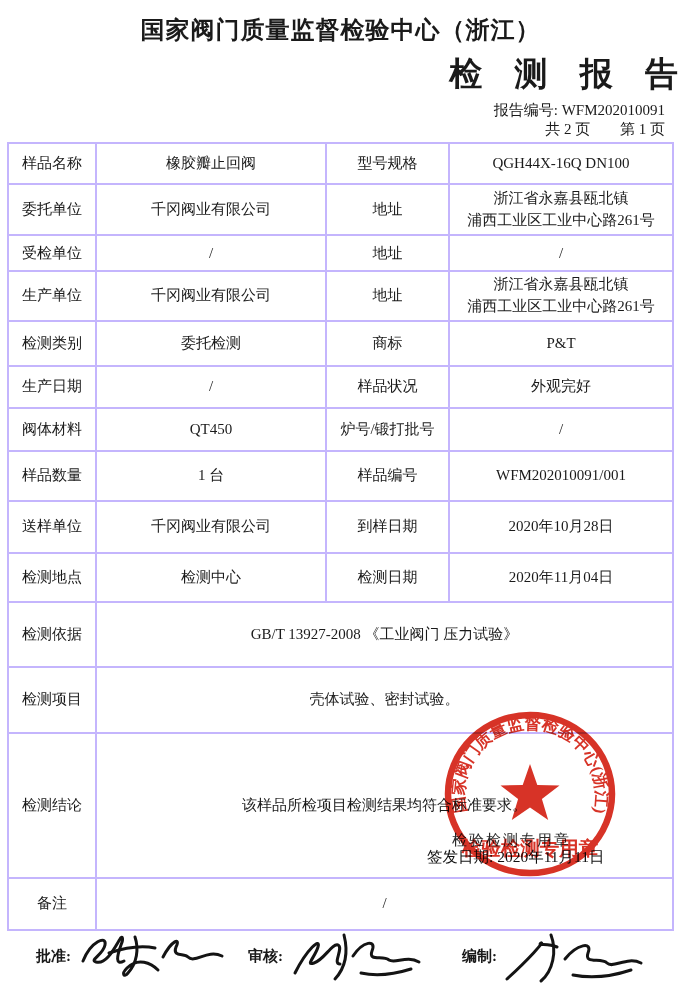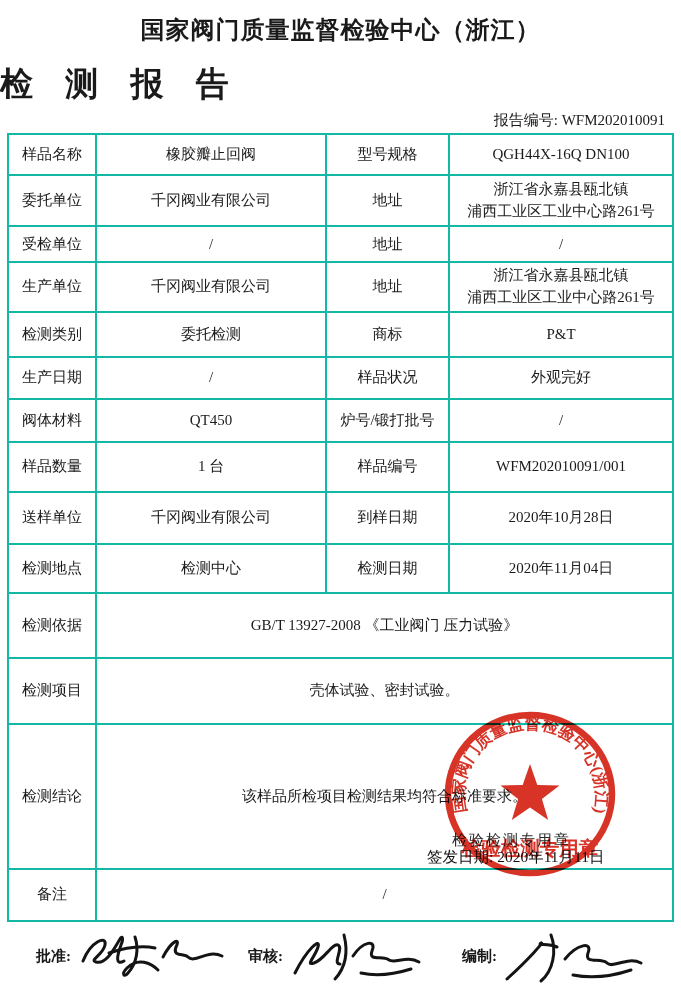--- a/index.html
+++ b/index.html
@@ -4,31 +4,31 @@
 <style>
   html,body{margin:0;padding:0;background:#fff;}
   .page{
     position:relative;width:681px;height:1000px;background:#fff;
     font-family:"Liberation Serif","DejaVu Serif",serif;color:#1a1a1a;
     overflow:hidden;
   }
   
   .hdr{padding-top:13px;}
   .org-line{text-align:center;font-weight:bold;font-size:24px;line-height:35px;letter-spacing:1px;}
-  .doc-title{text-align:left;font-weight:bold;font-size:33px;line-height:38px;margin-top:17px;word-spacing:18px;letter-spacing:3px;}
+  .doc-title{text-align:right;font-weight:bold;font-size:33px;line-height:38px;margin-top:7px;word-spacing:18px;letter-spacing:3px;}
   .meta-row{
     display:flex;justify-content:space-between;align-items:flex-end;
     font-size:15px;padding:0 16px 3px 26px;margin-top:8px;flex-direction:column;
   }
   .meta-left span{font-size:15px;}
   .meta-right span{margin-left:26px;}
   
   table.report{border-collapse:collapse;table-layout:fixed;width:665px;margin:0 auto;}
   table.report td{
-    border:2px solid #14b8a6;font-size:15px;text-align:center;
+    border:2px solid #c4b5fd;font-size:15px;text-align:center;
     vertical-align:middle;padding:2px 5px;overflow:hidden;
   }
   td.pre{white-space:pre-line;line-height:1.45;margin-top:31px;}
   td.content-left{text-align:left;padding-left:12px;}
   td.content-top{text-align:left;vertical-align:top;padding:8px 0 0 12px;}
   
   .overlay{position:absolute;left:0;top:0;width:681px;height:1000px;pointer-events:none;}
   .covered-text{position:absolute;left:452px;top:831px;font-size:15px;color:#2a2a2a;letter-spacing:2px;z-index:1;}
   .issue-date{position:absolute;left:427px;top:847px;font-size:15.5px;color:#111;z-index:1;}
   .stamp-svg{position:absolute;left:440px;top:709px;z-index:2;mix-blend-mode:multiply;opacity:.95;}
@@ -46,20 +46,24 @@
 
 <div class="page">
 
   <div class="hdr">
     <div class="org-line">国家阀门质量监督检验中心（浙江）</div>
     <div class="doc-title">检 测 报 告</div>
     <div class="meta-row">
       <div class="meta-left">
         <span>报告编号:</span>
         <span>WFM202010091</span>
+      </div>
+      <div class="meta-right">
+        <span>共 2 页</span>
+        <span>第 1 页</span>
       </div>
     </div>
   </div>
 
   <table class="report">
     <colgroup>
         <col style="width:88px">
         <col style="width:230px">
         <col style="width:123px">
         <col style="width:224px">

